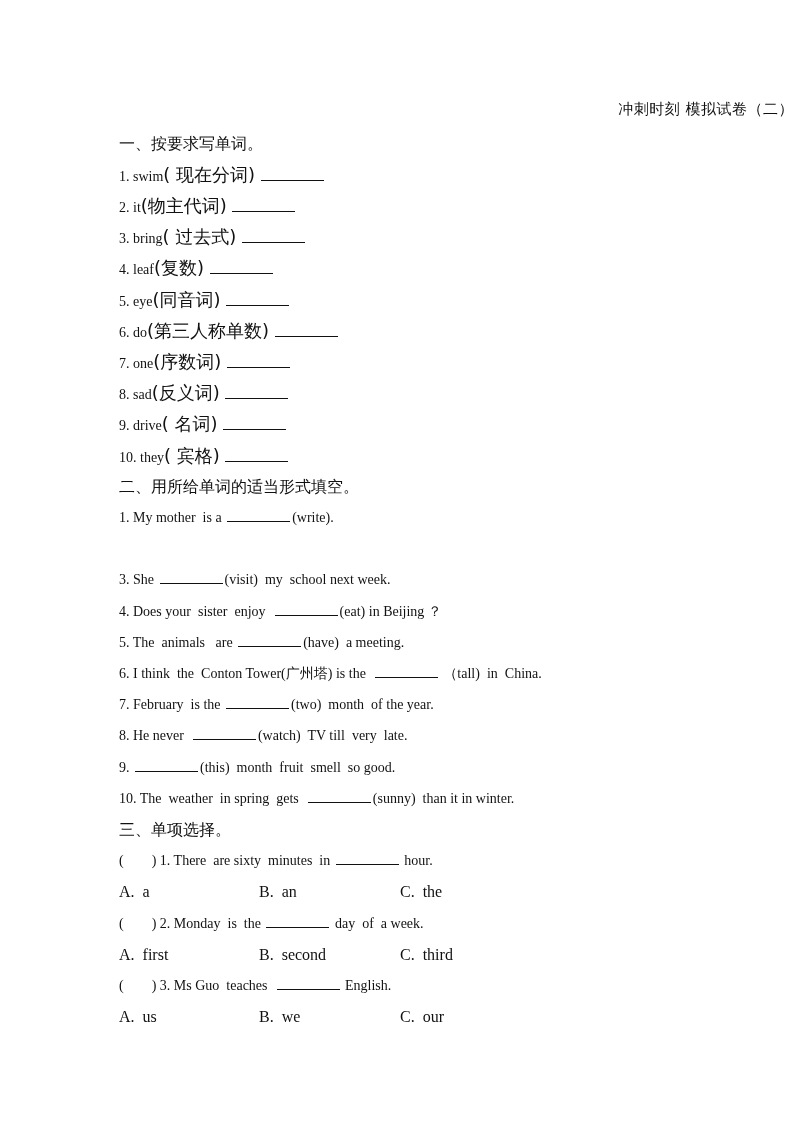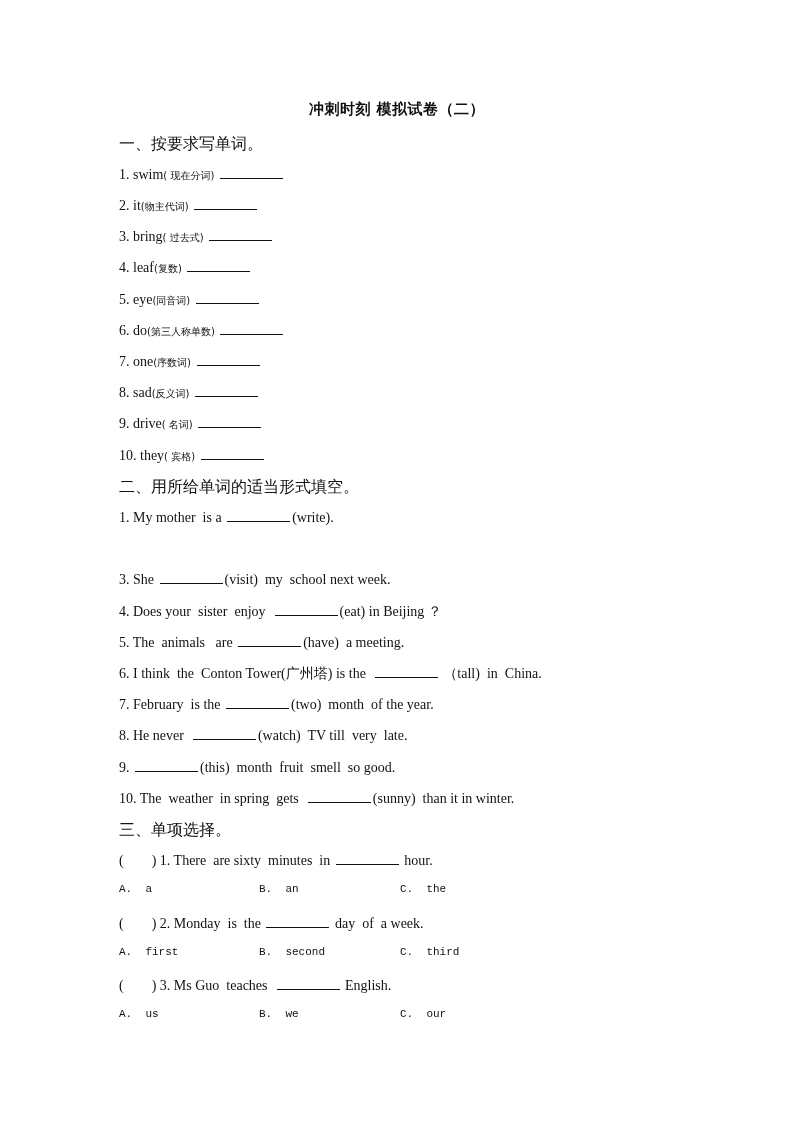--- a/index.html
+++ b/index.html
@@ -3,37 +3,37 @@
   <meta charset="utf-8">
   <style>
     html, body { margin: 0; padding: 0; background: #ffffff; }
     body {
       width: 794px; height: 1123px; position: relative; overflow: hidden;
       font-family: "Liberation Serif", "DejaVu Serif", serif;
       color: #111;
     }
     .page { position: absolute; left: 0; top: 0; width: 794px; height: 1123px; }
     .title {
-      position: absolute; top: 100px; left: 0; width: 794px; text-align: center;
-      font-size: 15px; font-weight: bold; letter-spacing: 0.5px;
+      position: absolute; top: 100px; left: 0; width: 794px; text-align: right;
+      font-size: 15px; font-weight: normal; letter-spacing: 0.5px;
       font-family: "DejaVu Sans", "Liberation Sans", sans-serif;
     }
     .line {
       position: absolute; left: 119px; font-size: 14px; white-space: pre;
       line-height: 18px;
     }
     .section {
       font-family: "DejaVu Sans", "Liberation Sans", sans-serif; font-size: 16px;
     }
-    .cn { font-family: "DejaVu Sans", "Liberation Sans", sans-serif; font-size: 10px; margin-top: 17px; }
+    .cn { font-family: "DejaVu Sans", "Liberation Sans", sans-serif; font-size: 18px; margin-top: 17px; }
     .blank {
       display: inline-block; width: 63px; border-bottom: 1px solid #111;
       height: 12px; vertical-align: baseline; margin: 0 2px;
     }
-    .opt { position: absolute; font-size: 11px; white-space: pre; font-family: Liberation Mono, monospace; }
+    .opt { position: absolute; font-size: 16px; white-space: pre; }
   </style>
 </head>
 <body>
 
 <div class="page">
   <div class="title">冲刺时刻 模拟试卷（二）</div>
 
   <div class="line section" style="top:135px">一、按要求写单词。</div>
 
   <div class="line" style="top:166px"><span>1.</span> <span>swim</span><span class="cn">( 现在分词)</span> <span class="blank"></span></div>

